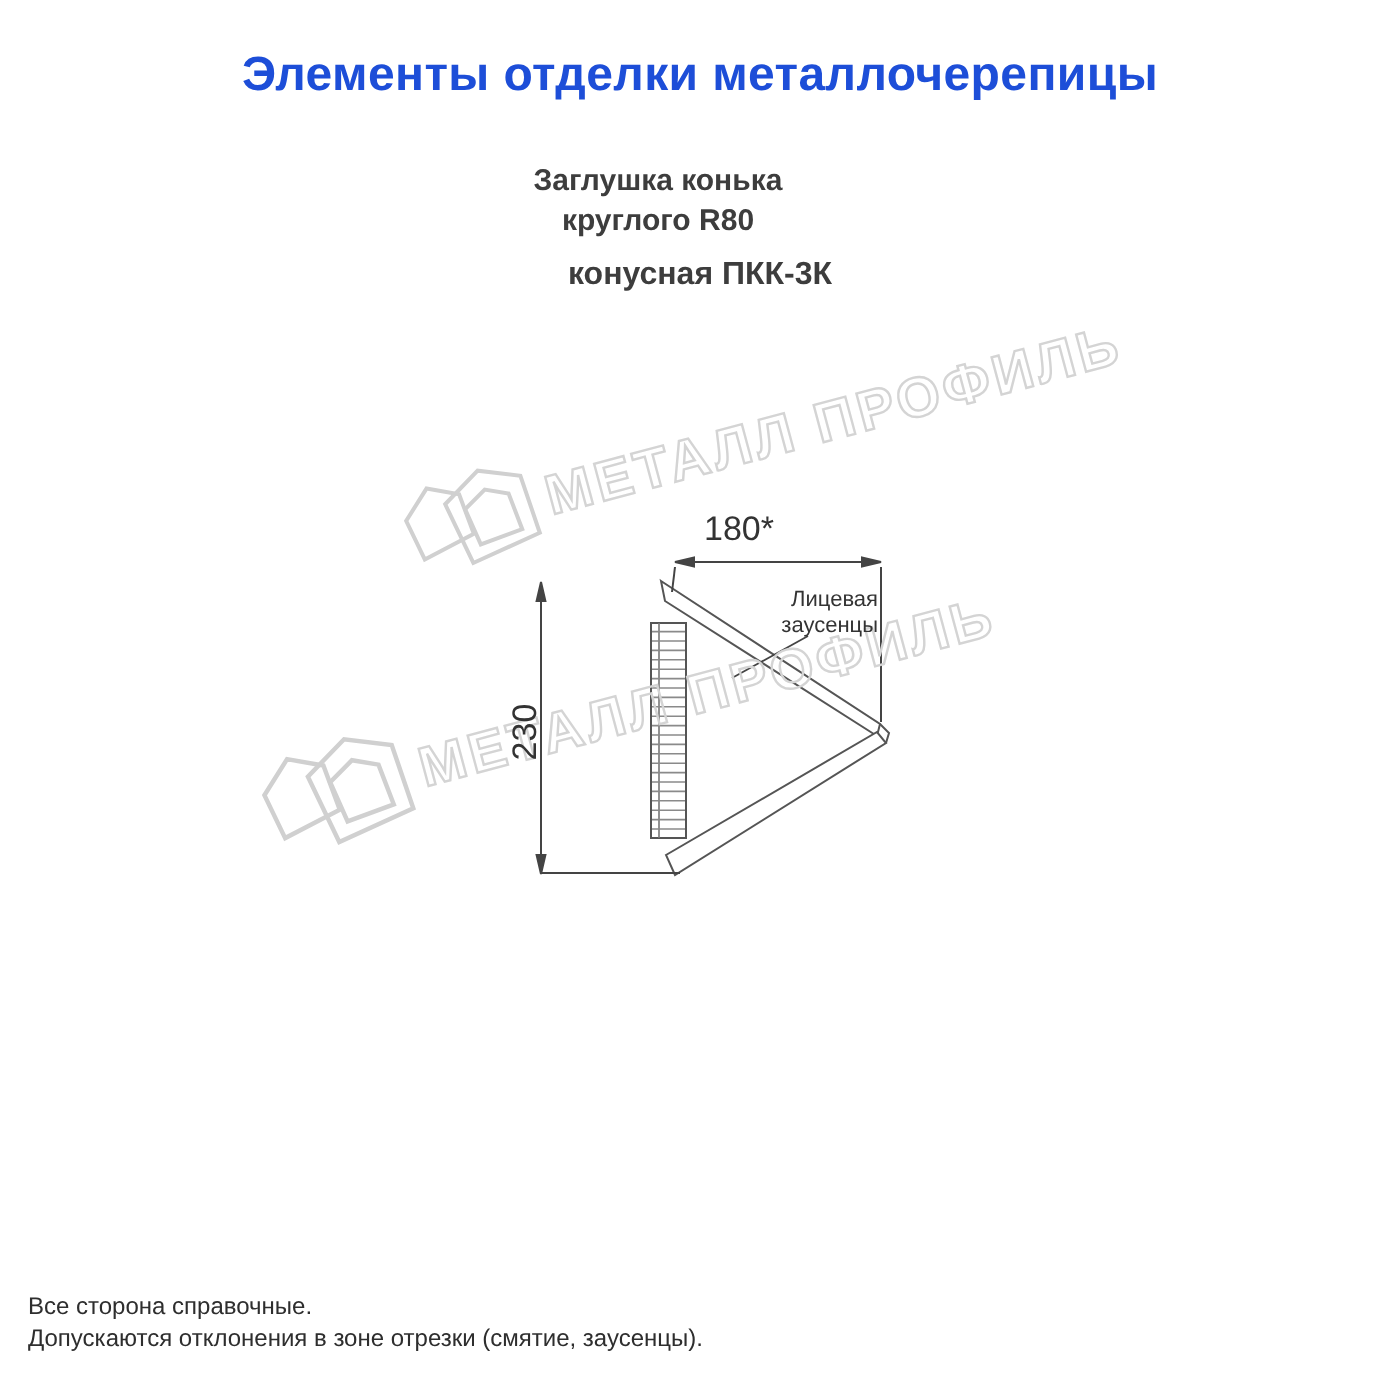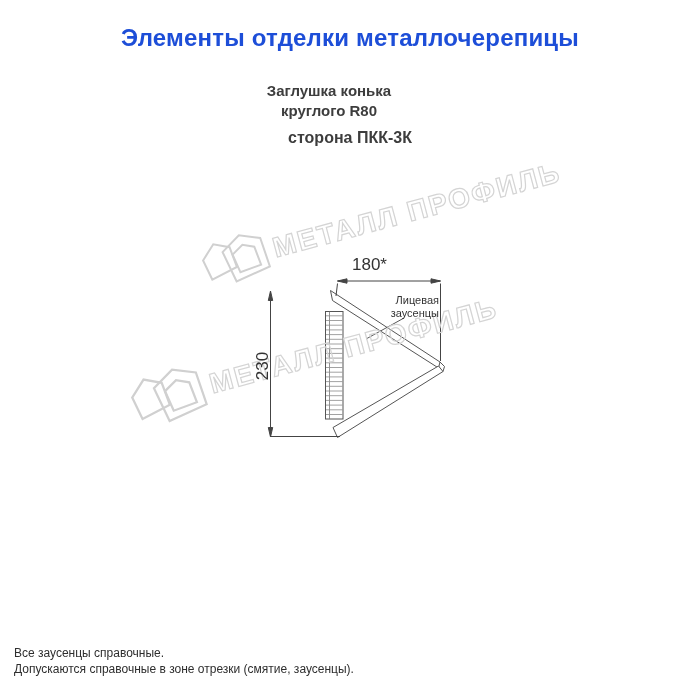--- a/index.html
+++ b/index.html
@@ -50,21 +50,21 @@
 
 <div class="page">
 
   <h1 class="page-title">Элементы отделки металлочерепицы</h1>
 
   <div class="subtitle">
     <div>Заглушка конька</div>
     <div>круглого R80</div>
   </div>
 
-  <div class="product-code">сторона  ПКК-3К</div>
+  <div class="product-code">конусная  ПКК-3К</div>
 
   <svg class="drawing-svg" viewBox="0 0 700 700" xmlns="http://www.w3.org/2000/svg">
     <g stroke="#555555" stroke-width="1" fill="none">
 
       <rect x="325.5" y="311.5" width="17.5" height="107.5" fill="#ffffff"></rect>
       <line x1="329.5" y1="311.5" x2="329.5" y2="419" stroke="#777777" stroke-width="0.8"></line>
       <g stroke="#8a8a8a" stroke-width="0.8">
         <line x1="326" y1="315.8" x2="342.5" y2="315.8"></line>
         <line x1="326" y1="320.5" x2="342.5" y2="320.5"></line>
         <line x1="326" y1="325.2" x2="342.5" y2="325.2"></line>
@@ -137,17 +137,17 @@
 
   <div class="dim-label dim-width">180*</div>
   <div class="dim-label dim-height">230</div>
 
   <div class="face-label">
     <div>Лицевая</div>
     <div>заусенцы</div>
   </div>
 
   <div class="notes">
-    <div>Все заусенцы справочные.</div>
-    <div>Допускаются справочные в зоне отрезки (смятие, заусенцы).</div>
+    <div>Все сторона справочные.</div>
+    <div>Допускаются отклонения в зоне отрезки (смятие, заусенцы).</div>
   </div>
 
 </div>
 
 </body></html>

